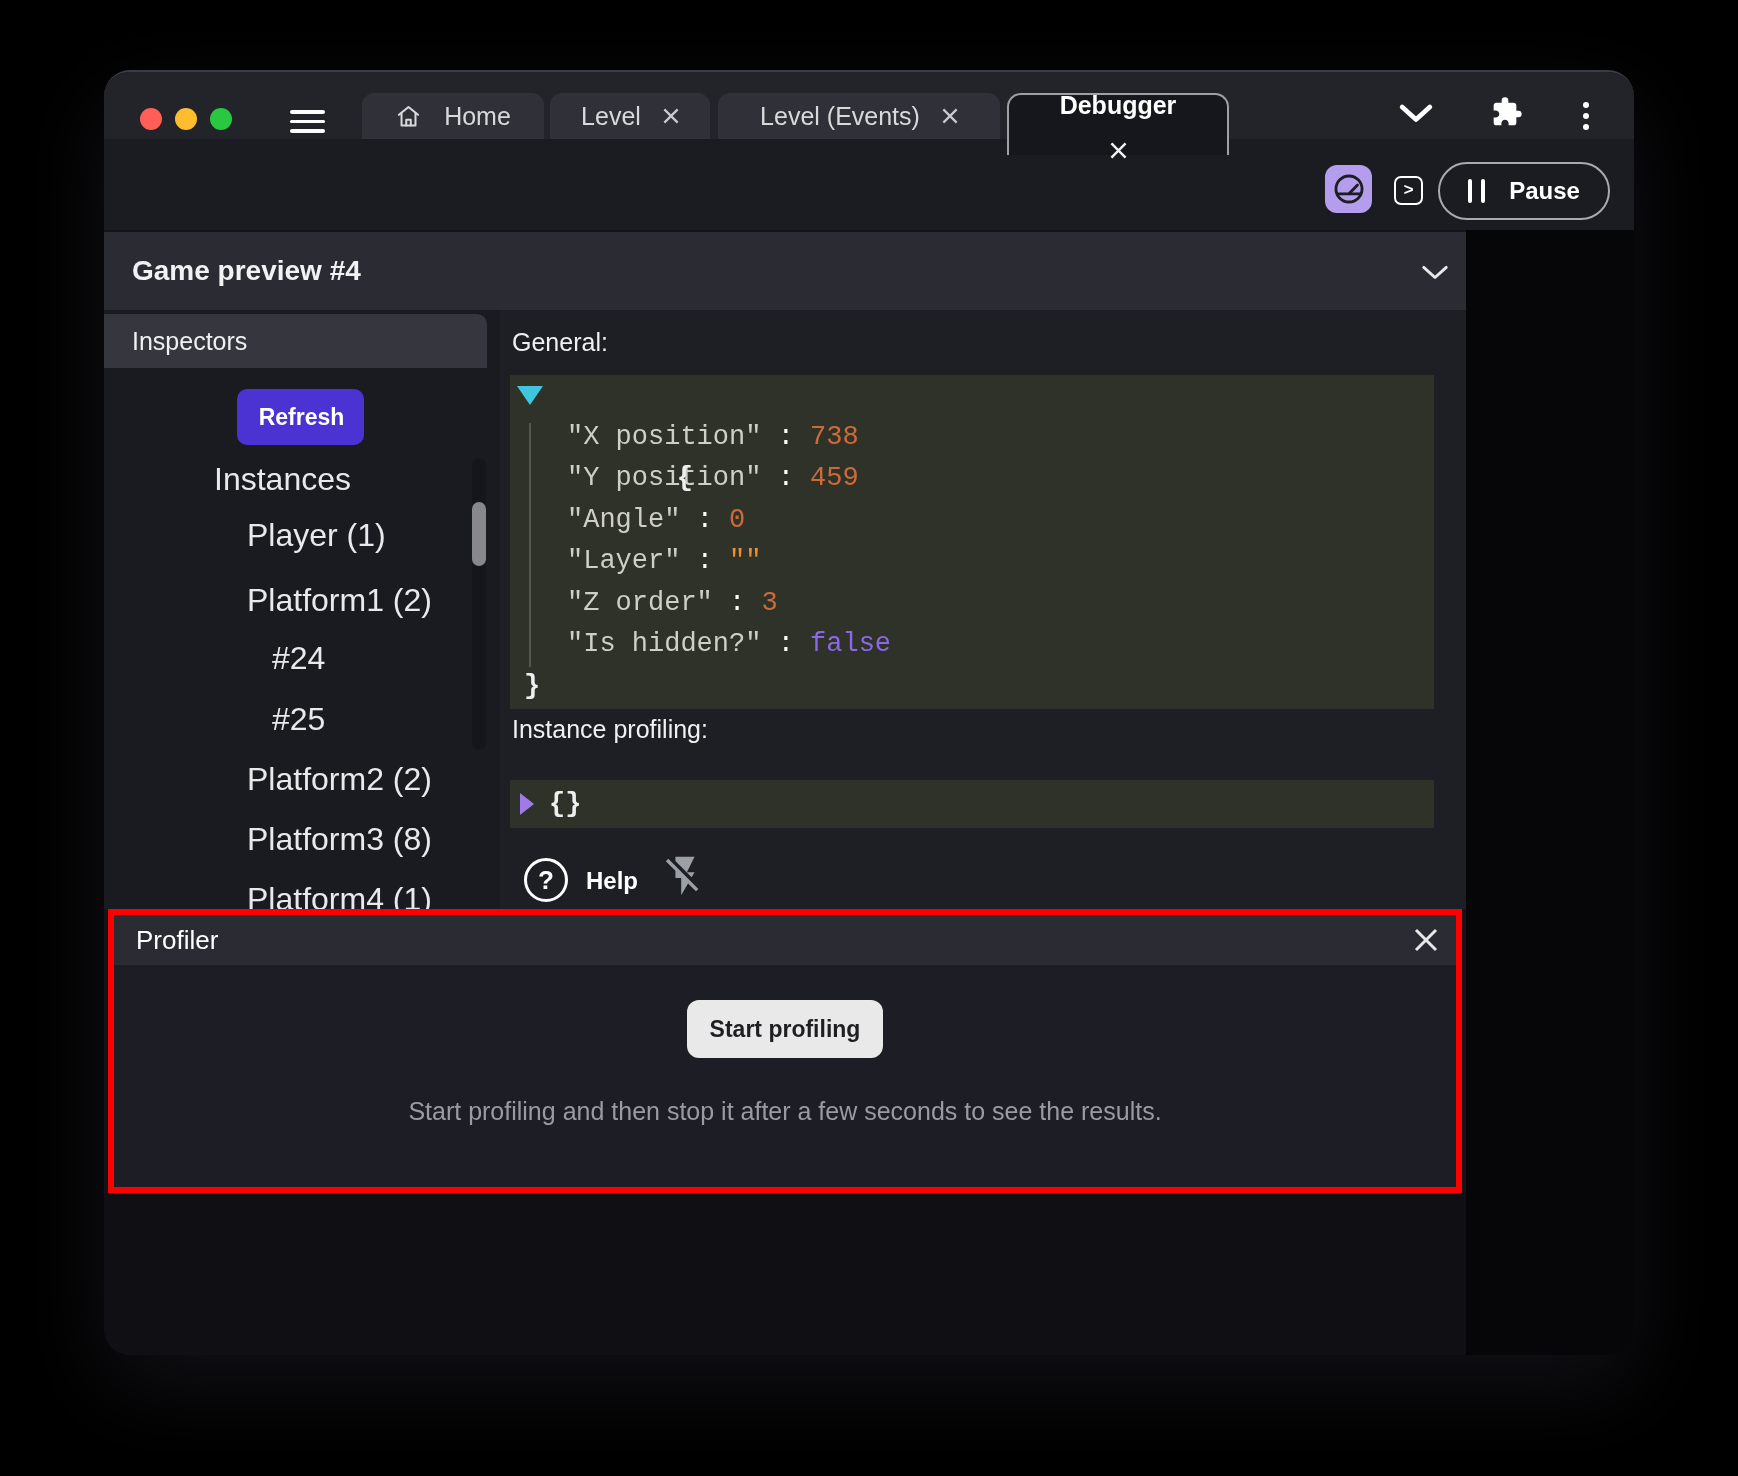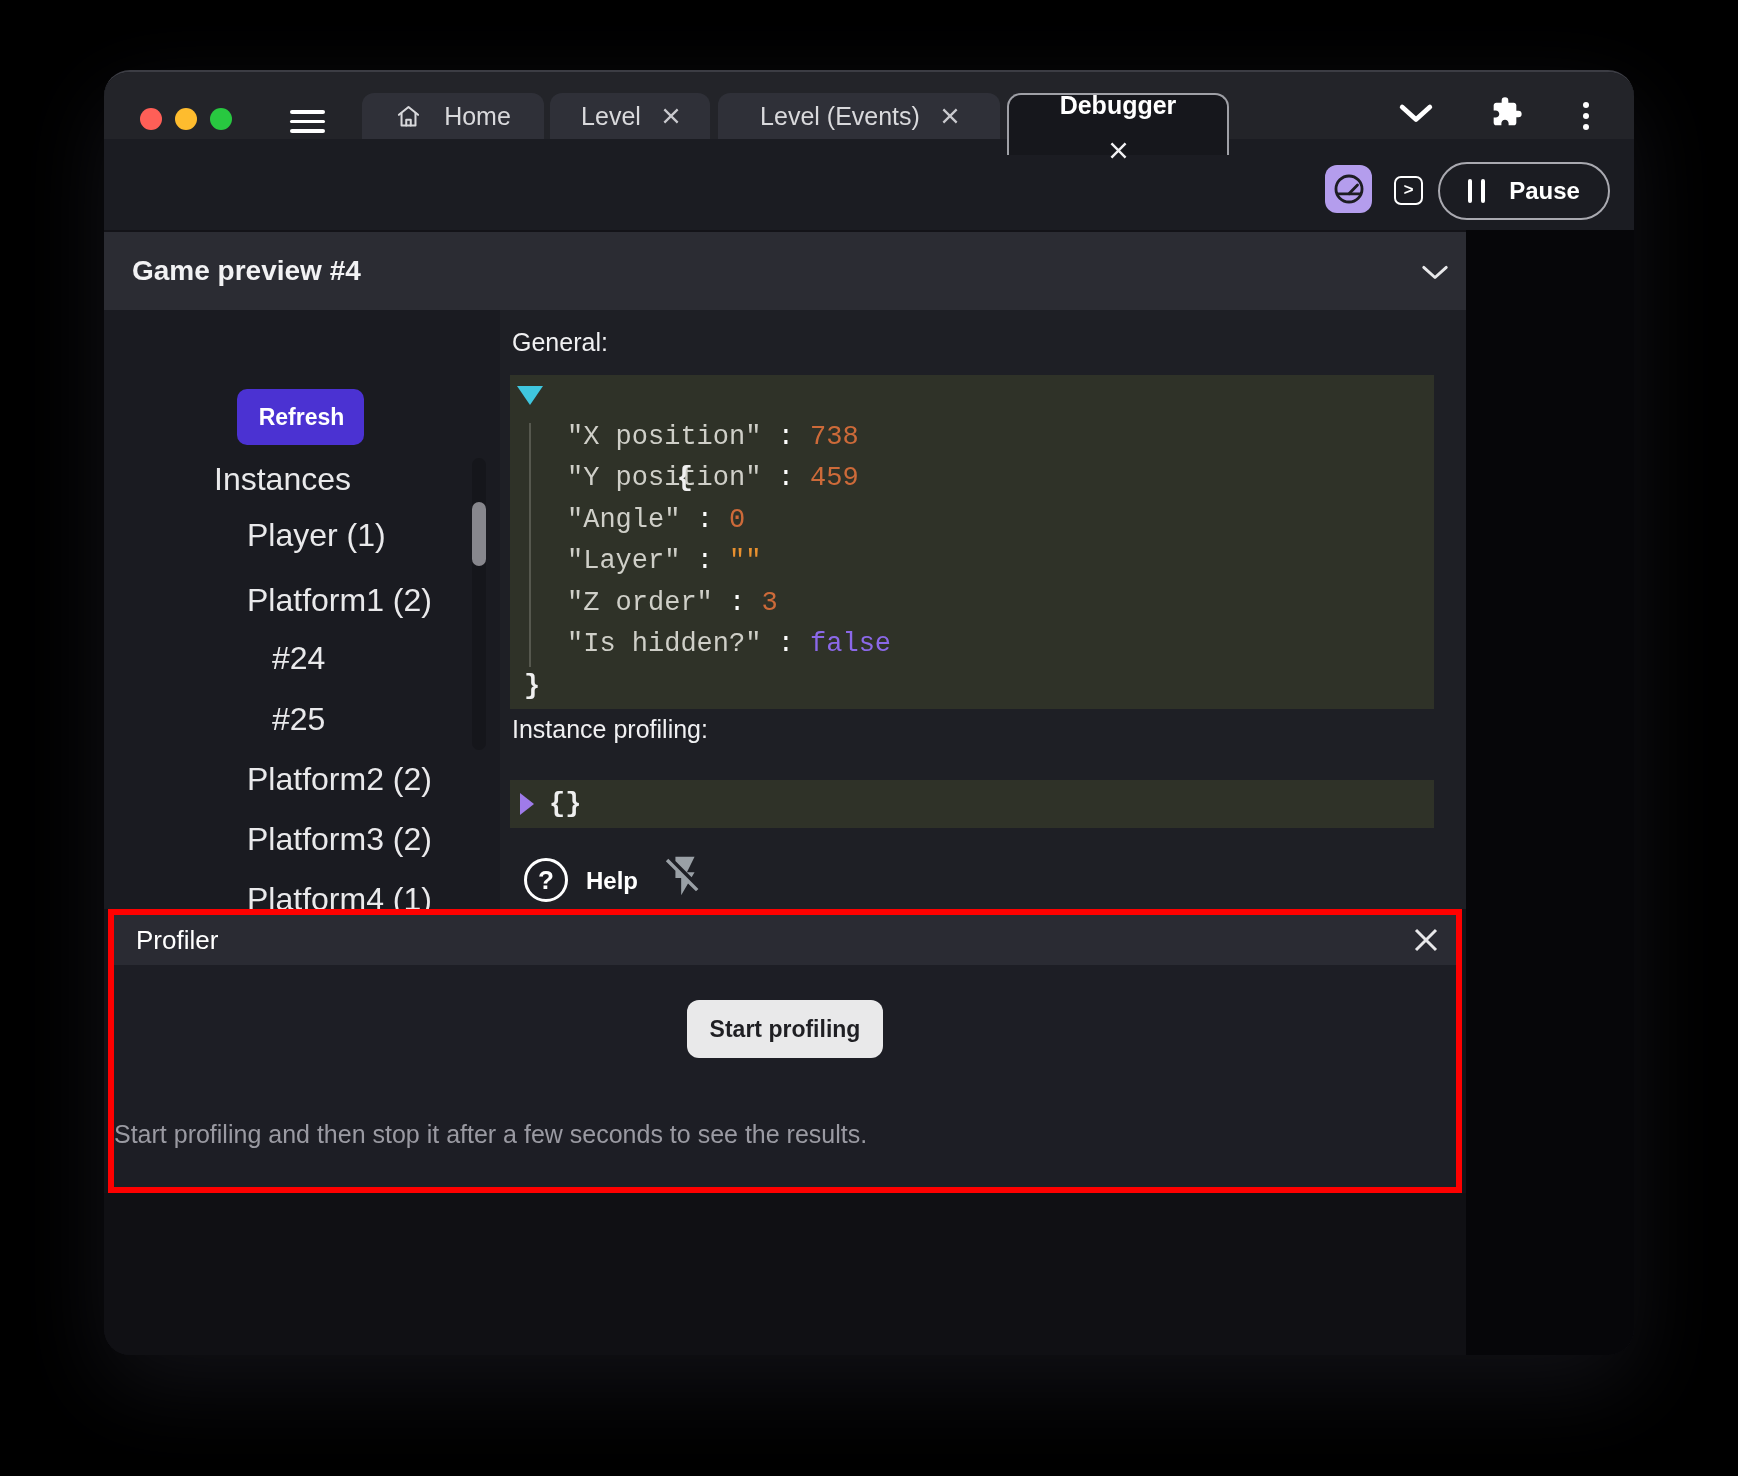--- a/index.html
+++ b/index.html
@@ -84,21 +84,21 @@
 
   
   .profiler{position:absolute;left:4px;top:837px;width:1354px;height:284px;border:6px solid #fe0000;
             background:#1d1e25;box-sizing:border-box;}
   .prof-header{position:absolute;left:0;top:0;width:100%;height:50px;background:#2a2b33;display:flex;align-items:center;}
   .prof-header span{margin-left:22px;color:#fff;font-size:26px;}
   .prof-close{position:absolute;right:18px;top:13px;cursor:pointer;}
   .start-btn{position:absolute;left:50%;transform:translateX(-50%);top:85px;width:196px;height:58px;
              background:#e9e9ea;border:none;border-radius:12px;color:#1f1f23;font-weight:bold;font-size:23px;
              cursor:pointer;font-family:"Liberation Sans",sans-serif;white-space:nowrap;}
-  .prof-desc{position:absolute;left:0;top:182px;width:100%;color:#9a9aa2;font-size:25px;margin-top:23px;}
+  .prof-desc{position:absolute;left:0;top:182px;width:100%;text-align:center;color:#9a9aa2;font-size:25px;}
 
   .footer{position:absolute;left:0;top:1121px;width:1362px;height:164px;background:#101014;}
   .right-void{position:absolute;left:1362px;top:158px;width:168px;height:1127px;background:#060609;}
 </style>
 </head>
 <body>
 
 <div class="stage">
   <div class="window">
 
@@ -195,29 +195,32 @@
       <span class="pchev">
         <svg width="30" height="18" viewBox="0 0 26 16" fill="none" stroke="#e8e8ea" stroke-width="2.6" stroke-linecap="round" stroke-linejoin="round">
           <path d="M3 3 L13 12 L23 3"></path>
         </svg>
       </span>
     </div>
 
     <div class="sidebar-bg"></div>
     <div class="main-bg"></div>
 
+    <div class="inspectors-header">
+      <span>Inspectors</span>
+    </div>
     <button class="refresh-btn">Refresh</button>
 
     <div class="tree-item" style="left:110px;top:392px;">Instances</div>
     <div class="tree-item" style="left:143px;top:448px;">Player (1)</div>
     <div class="tree-item" style="left:143px;top:513px;">Platform1 (2)</div>
     <div class="tree-item" style="left:168px;top:571px;">#24</div>
     <div class="tree-item" style="left:168px;top:632px;">#25</div>
     <div class="tree-item" style="left:143px;top:692px;">Platform2 (2)</div>
-    <div class="tree-item" style="left:143px;top:752px;">Platform3 (2)</div>
+    <div class="tree-item" style="left:143px;top:752px;">Platform3 (8)</div>
     <div class="tree-item" style="left:143px;top:812px;">Platform4 (1)</div>
 
     <div class="scroll-track"></div>
     <div class="scroll-thumb"></div>
 
     <div class="general-label">General:</div>
 
     <div class="json-box">
       <div class="guide"></div>
       <div class="jrow open">

